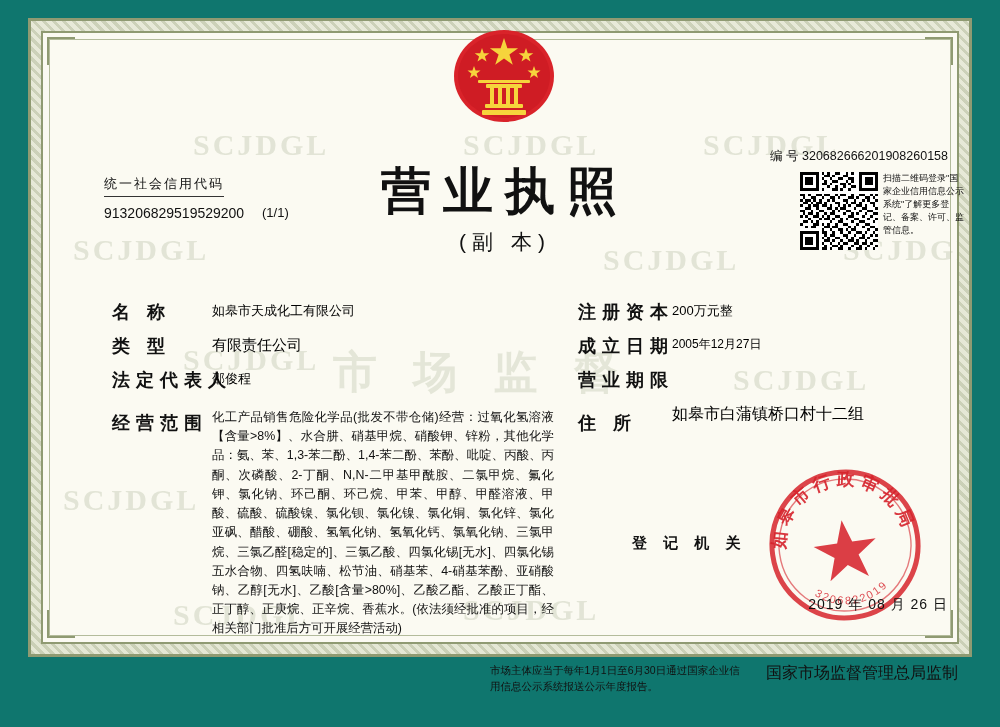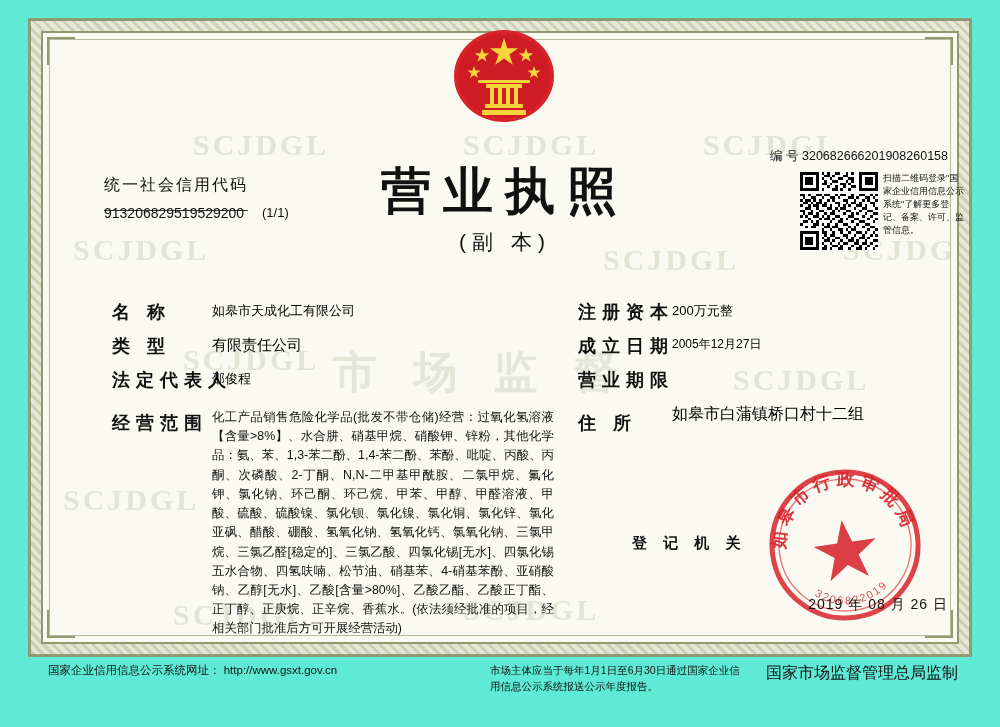--- a/index.html
+++ b/index.html
@@ -10,21 +10,21 @@
   body {
     width: 1000px;
     height: 727px;
     font-family: "Liberation Sans", sans-serif;
     overflow: hidden;
   }
   .license {
     position: relative;
     width: 1000px;
     height: 727px;
-    background: #5eead4;
+    background: #0f766e;
     box-sizing: border-box;
   }
   
   .border-outer {
     position: absolute;
     left: 28px;
     top: 18px;
     right: 28px;
     bottom: 70px;
     border: 3px solid #8f9a72;
@@ -127,25 +127,25 @@
     font-size: 21px;
     letter-spacing: 6px;
     color: #111;
   }
 
   
   .code-label {
     position: absolute;
     left: 104px;
     top: 175px;
-    font-size: 16px;
+    font-size: 13px;
     letter-spacing: 2px;
     color: #111;
     border-bottom: 1px solid #333;
-    padding-bottom: 14px;
+    padding-bottom: 3px;
   }
   .code-value {
     position: absolute;
     left: 104px;
     top: 205px;
     font-size: 14px;
     color: #111;
     font-family: "Liberation Sans", sans-serif;
   }
   .code-count {
@@ -648,19 +648,18 @@
     <div class="date-line">
       <span class="dnum">2019</span>
       <span>年</span>
       <span class="dnum">08</span>
       <span>月</span>
       <span class="dnum">26</span>
       <span>日</span>
     </div>
 
     <div class="footer">
-      <div class="footer-left">国家企业信用信息公示系统网址：  http://www.gsxt.gov.cn</div>
       <div class="footer-center">市场主体应当于每年1月1日至6月30日通过国家企业信用信息公示系统报送公示年度报告。</div>
       <div class="footer-right">国家市场监督管理总局监制</div>
     </div>
 
   </div>
 </div>
 
 </body></html>

